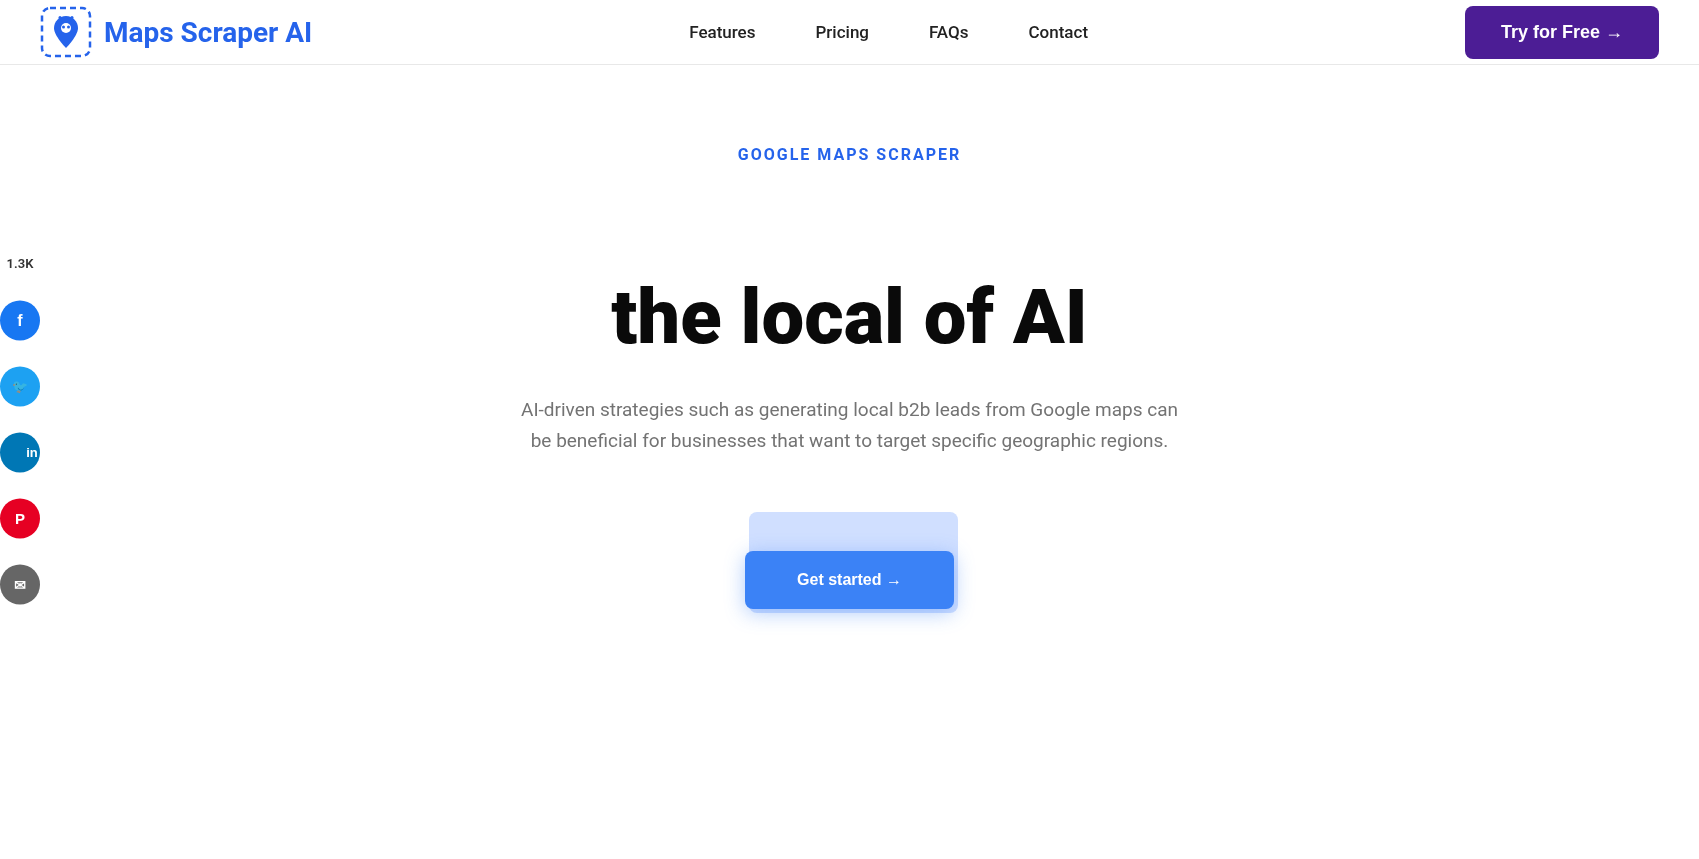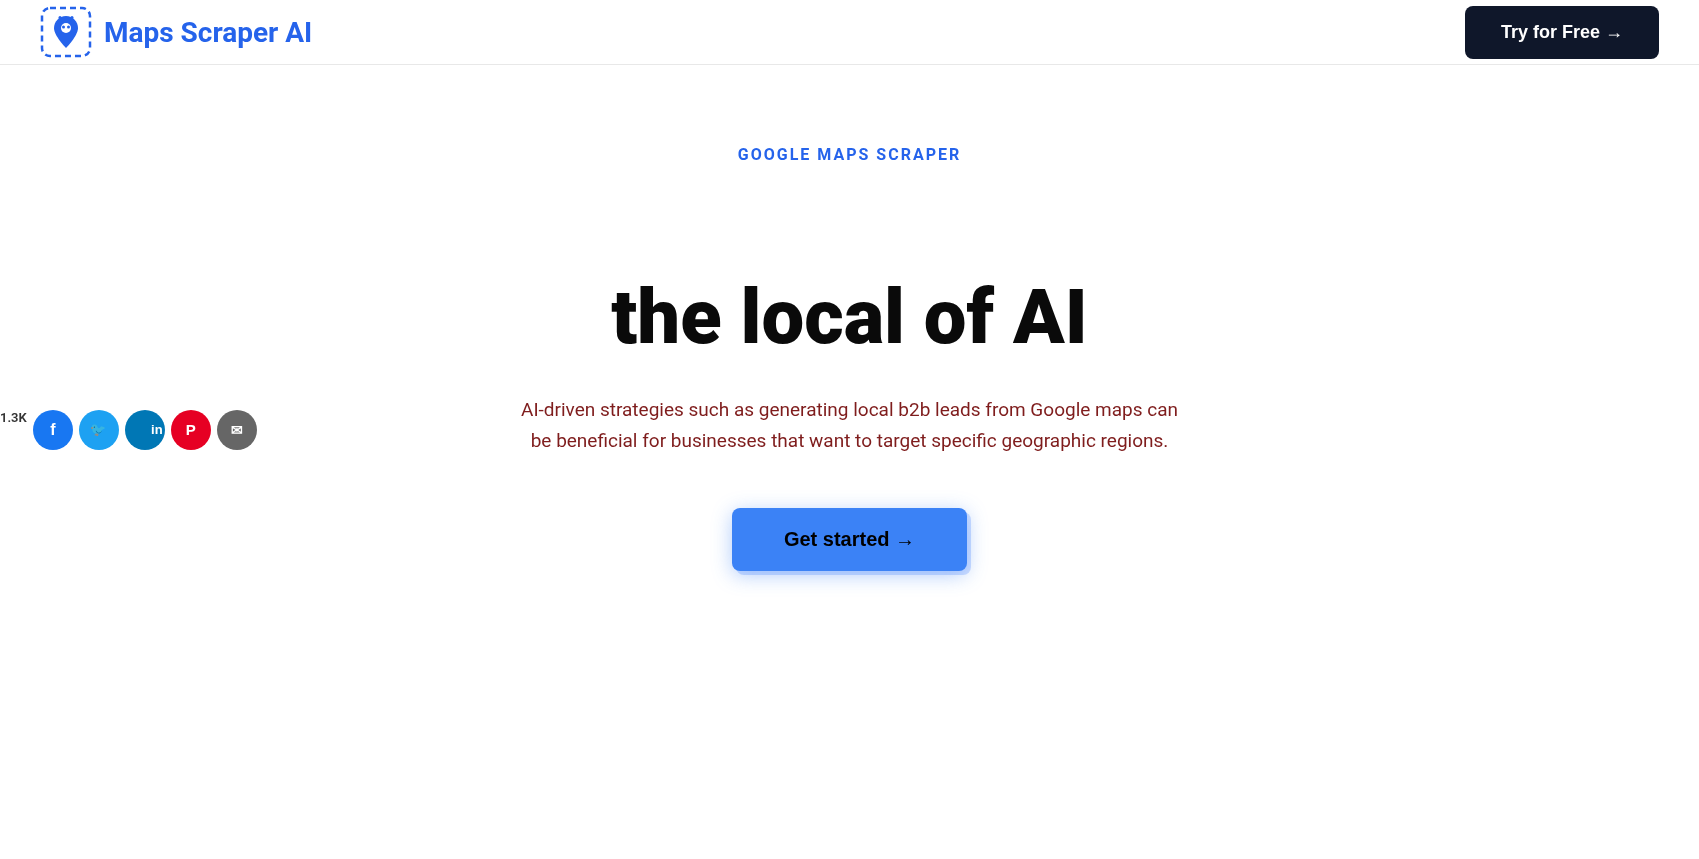--- a/index.html
+++ b/index.html
@@ -52,21 +52,21 @@
     }
 
     .nav-links a {
       text-decoration: none;
       color: #222;
       font-size: 17px;
       font-weight: 500;
     }
 
     .try-free-btn {
-      background: #0f172a;
+      background: #4c1d95;
       color: #fff;
       border: none;
       border-radius: 8px;
       padding: 16px 36px;
       font-size: 18px;
       font-weight: 700;
       cursor: pointer;
       display: flex;
       align-items: center;
       gap: 8px;
@@ -95,51 +95,52 @@
       font-size: 76px;
       font-weight: 900;
       line-height: 1.1;
       color: #0a0a0a;
       max-width: 900px;
       margin-bottom: 36px;
     }
 
     .hero-subtitle {
       font-size: 19px;
-      color: #7f1d1d;
+      color: #737373;
       max-width: 680px;
       line-height: 1.6;
       margin-bottom: 52px;
     }
 
     .get-started-btn {
       background: #3b82f6;
-      color: #000000;
+      color: #ffffff;
       border: none;
       border-radius: 8px;
       padding: 20px 52px;
-      font-size: 20px;
+      font-size: 16px;
       font-weight: 600;
       cursor: pointer;
       display: flex;
       align-items: center;
       gap: 10px;
       box-shadow: 0 4px 20px rgba(59, 130, 246, 0.4);
+      margin-top: 43px;
     }
 
     
     .social-sidebar {
       position: fixed;
       left: 0;
       top: 50%;
       transform: translateY(-50%);
       display: flex;
-      flex-direction: row;
-      align-items: flex-start;
-      gap: 6px;
+      flex-direction: column;
+      align-items: center;
+      gap: 26px;
       padding: 16px 0;
       z-index: 100;
     }
 
     .share-count {
       font-size: 13px;
       font-weight: 600;
       color: #333;
       margin-bottom: 4px;
     }
@@ -199,20 +200,26 @@
       <circle cx="28.5" cy="21" r="1.5" fill="#2563eb"></circle>
 
       <line x1="22" y1="15" x2="20" y2="12" stroke="#2563eb" stroke-width="1.5"></line>
       <line x1="30" y1="15" x2="32" y2="12" stroke="#2563eb" stroke-width="1.5"></line>
       <circle cx="20" cy="11.5" r="1.5" fill="#2563eb"></circle>
       <circle cx="32" cy="11.5" r="1.5" fill="#2563eb"></circle>
     </svg>
     <span class="nav-logo-text">Maps Scraper AI</span>
   </a>
 
+  <ul class="nav-links">
+    <li><a href="#">Features</a></li>
+    <li><a href="#">Pricing</a></li>
+    <li><a href="#">FAQs</a></li>
+    <li><a href="#">Contact</a></li>
+  </ul>
 
   <button class="try-free-btn">Try for Free →</button>
 </nav>
 
 <div class="social-sidebar">
   <span class="share-count">1.3K</span>
   <button class="social-btn social-facebook">
     <span>f</span>
   </button>
   <button class="social-btn social-twitter">

